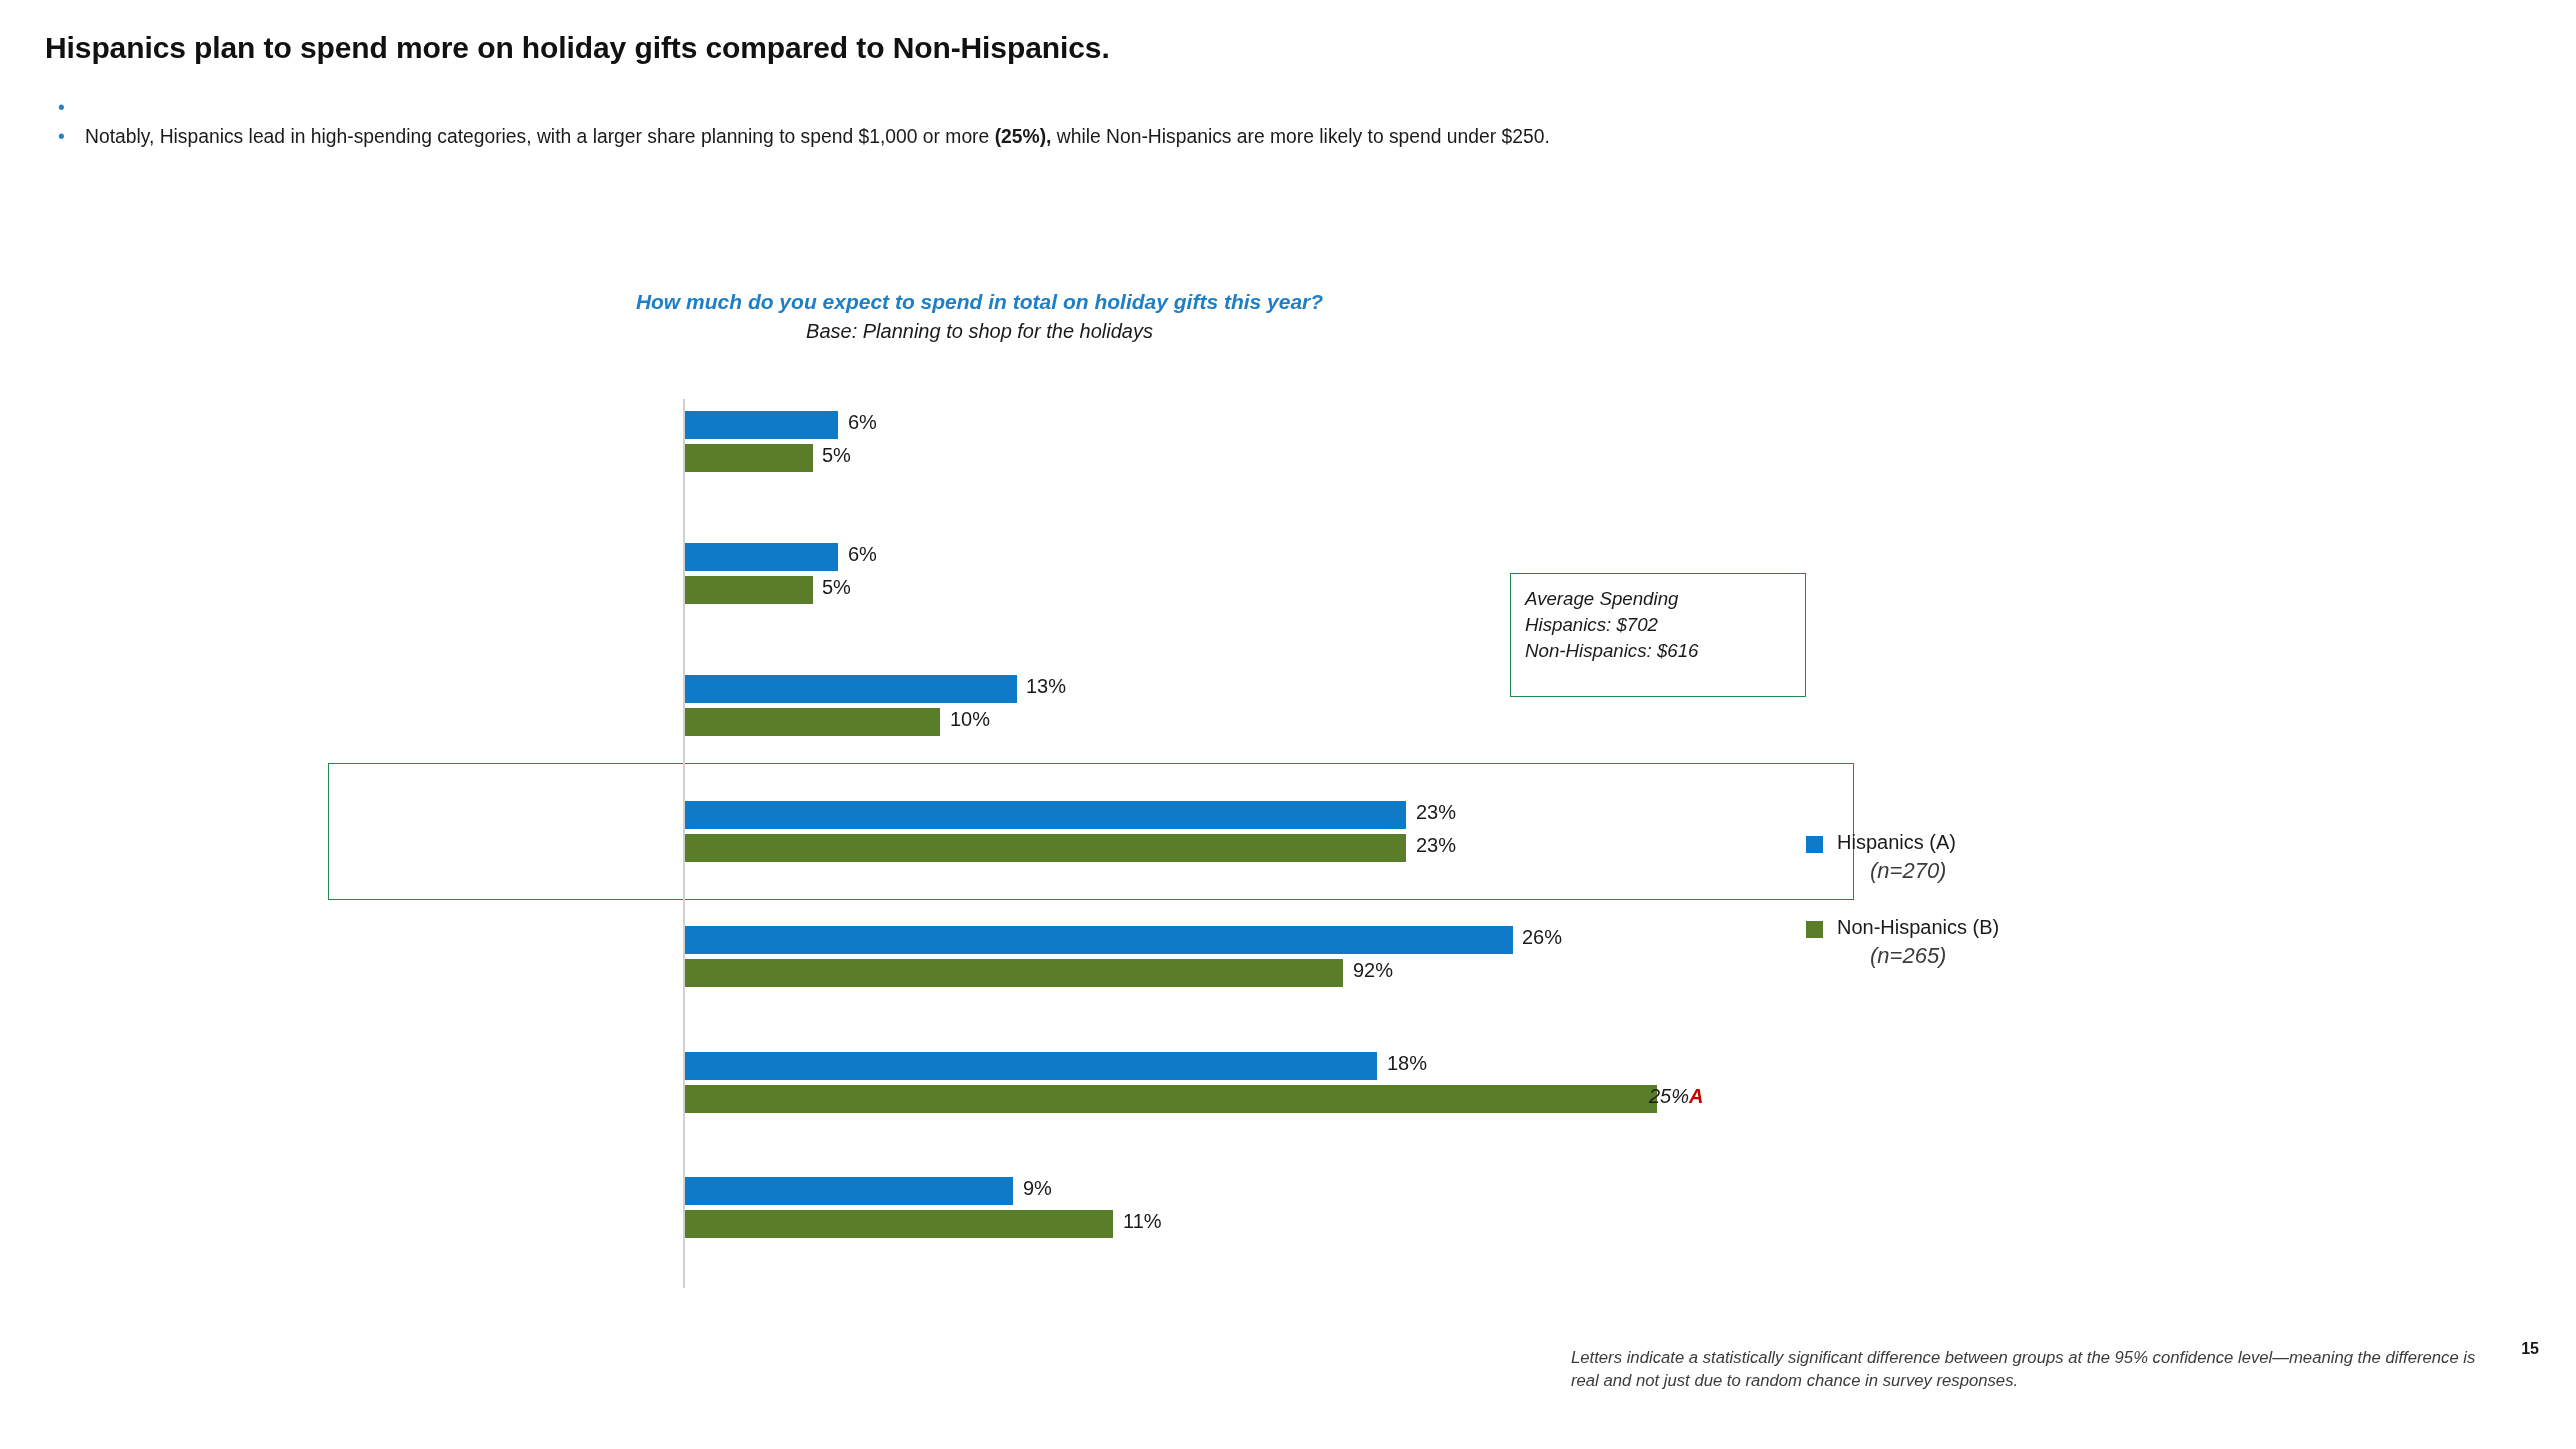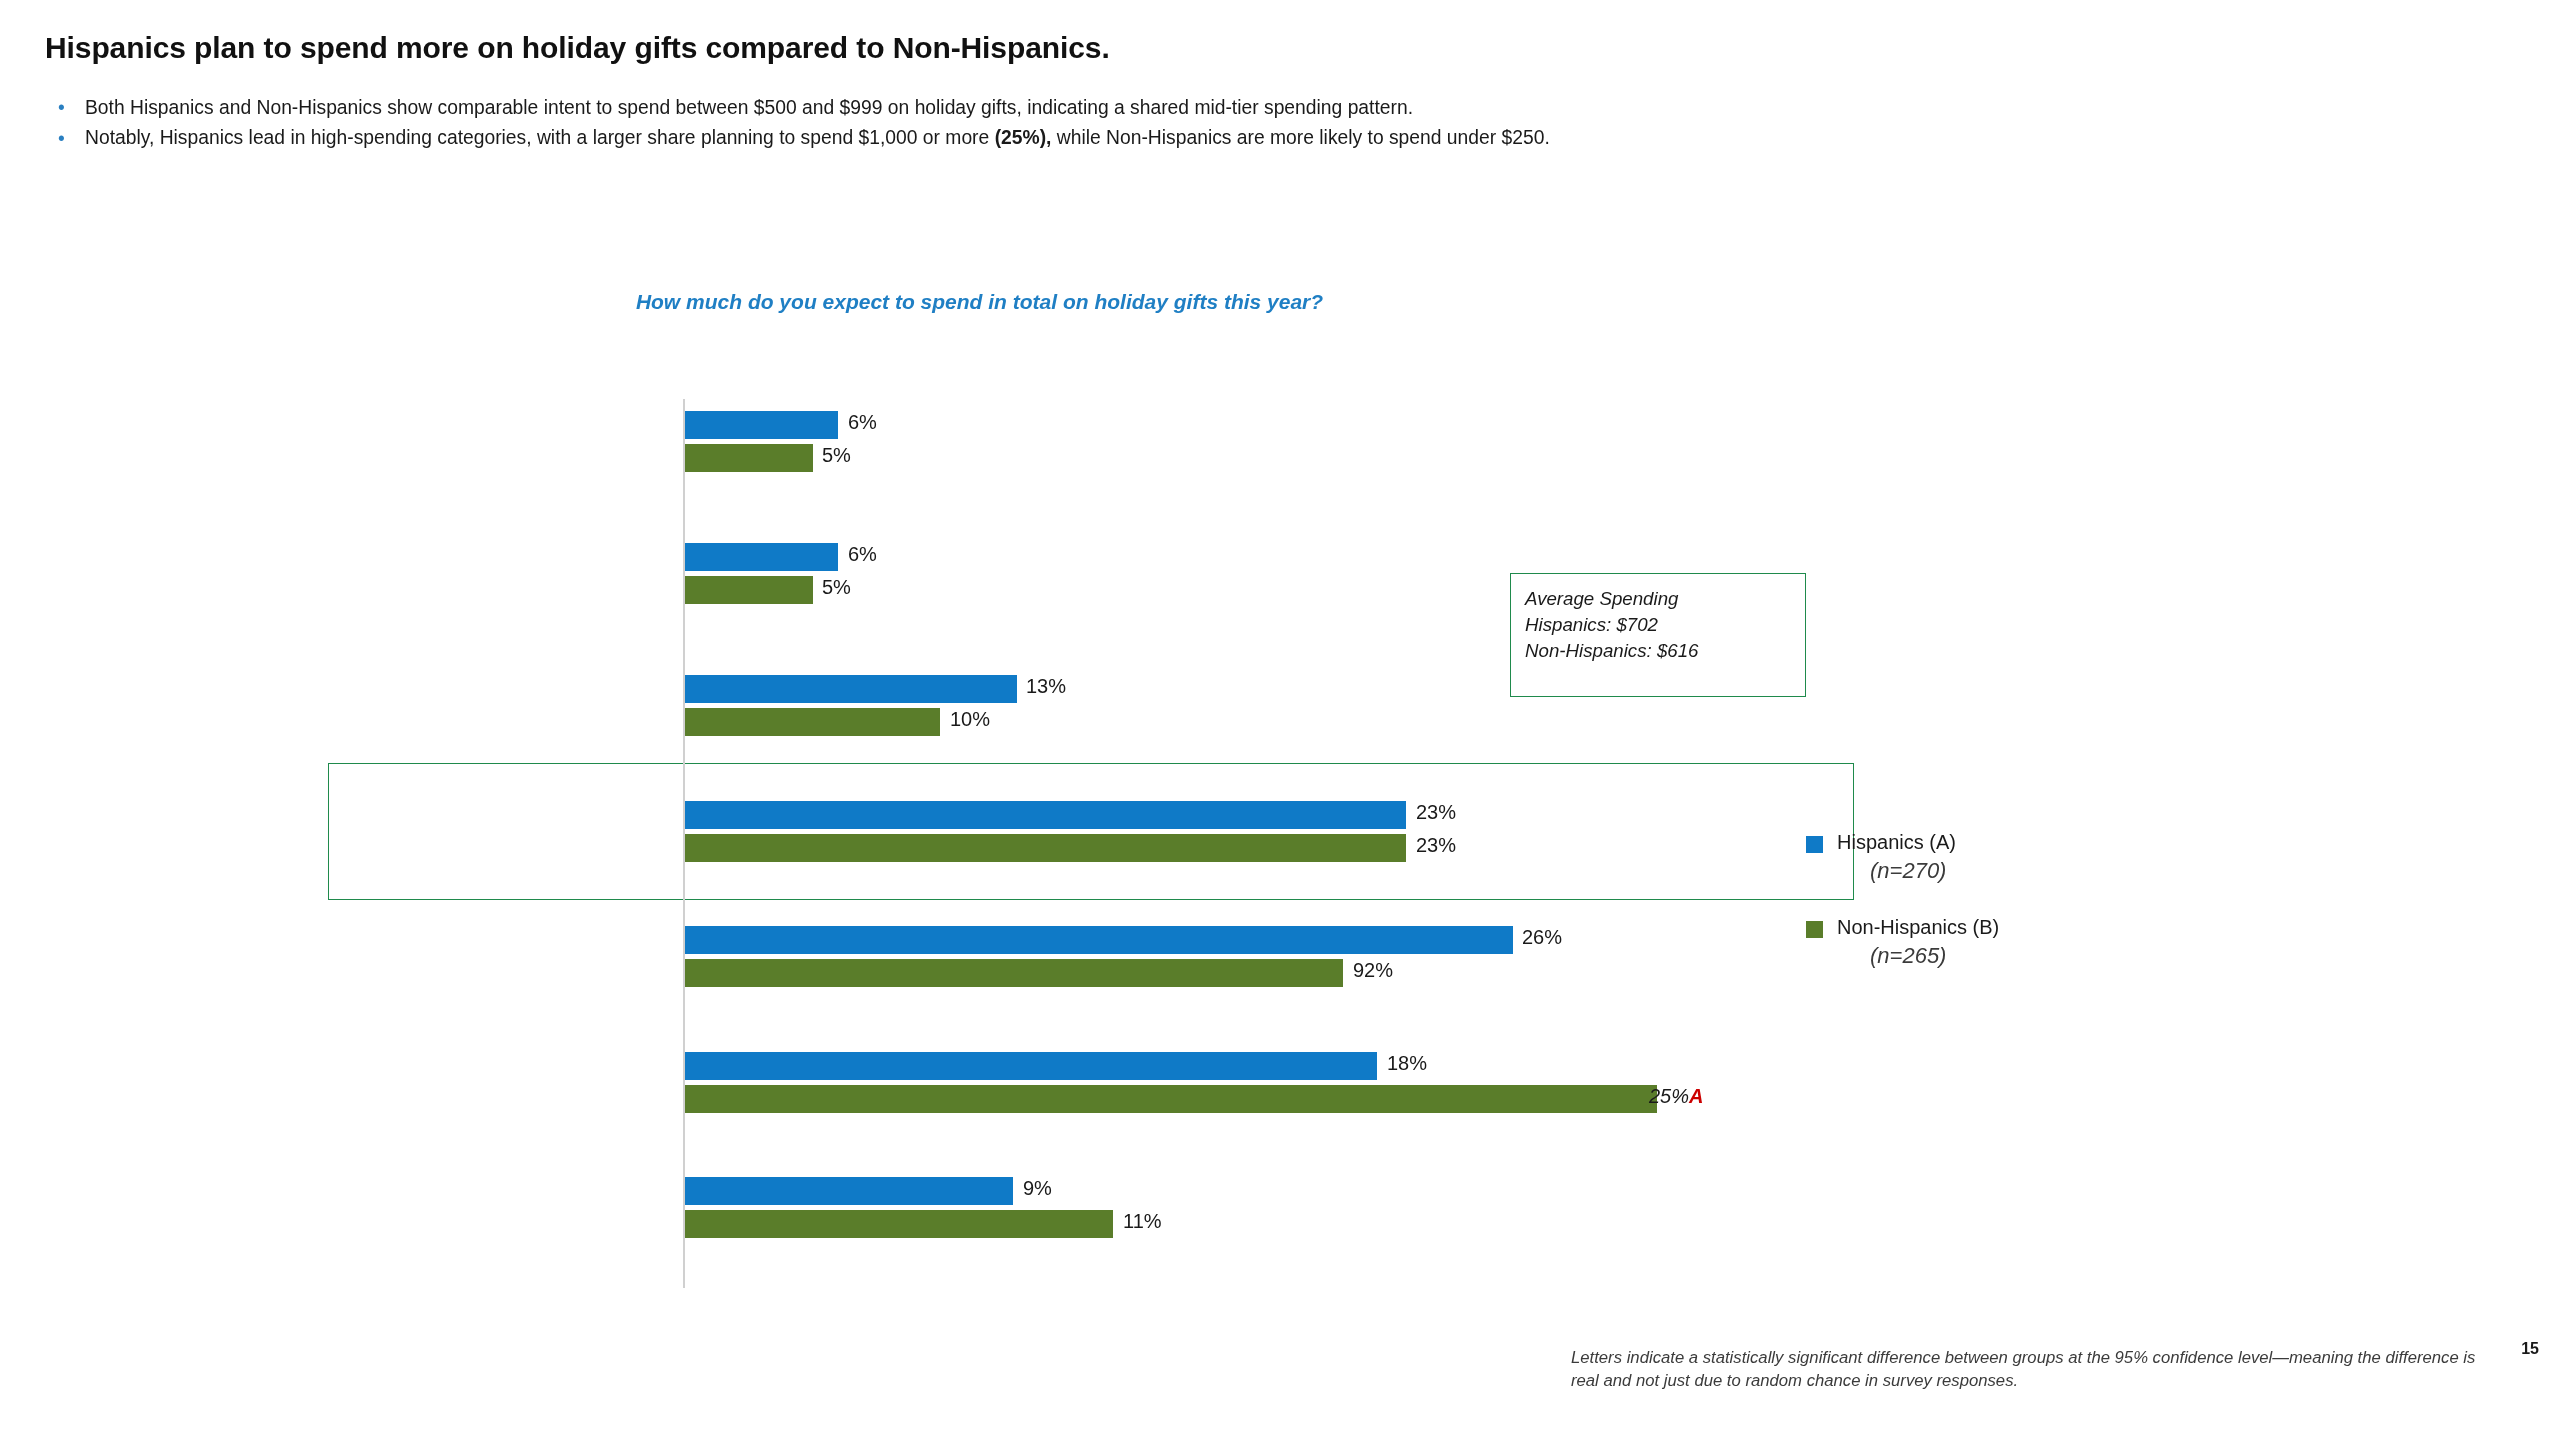--- a/index.html
+++ b/index.html
@@ -211,31 +211,31 @@
 </head>
 <body>
 
 <div class="slide">
 
   <div class="headline">Hispanics plan to spend more on holiday gifts compared to Non-Hispanics.</div>
 
   <div class="bullets">
     <div class="bullet-row">
       <span class="bullet-dot">•</span>
-      <span class="bullet-text"><span>Both Hispanics and Non-Hispanics show comparable intent to spend between $500 and $999 on holiday gifts, indicating a shared mid-tier spending pattern.</span></span>
     </div>
     <div class="bullet-row">
       <span class="bullet-dot">•</span>
       <span class="bullet-text"><span>Notably, Hispanics lead in high-spending categories, with a larger share planning to spend $1,000 or more </span><b>(25%),</b><span> while Non-Hispanics are more likely to spend under $250.</span></span>
     </div>
   </div>
 
   <div class="chart-title">
     <div class="chart-title-inner">
       <span class="t1">How much do you expect to spend in total on holiday gifts this year?</span>
+      <span class="t2">Base: Planning to shop for the holidays</span>
     </div>
   </div>
 
   <div class="highlight-box"></div>
 
   <div class="plot">
     <div class="axis-line"></div>
 
     <div class="cat-group" style="top:0px;">
 

